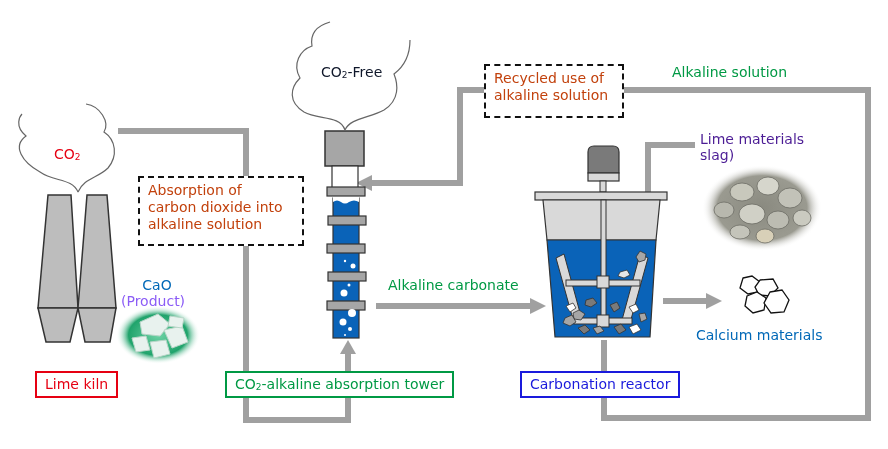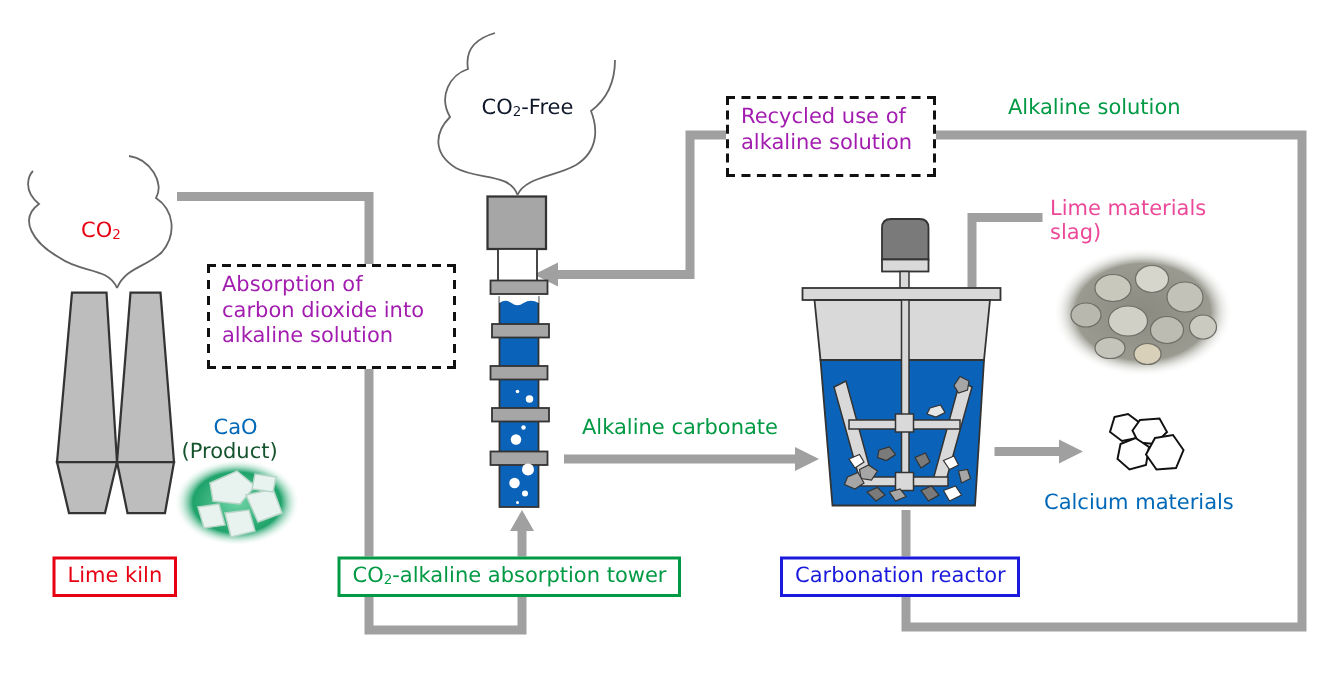--- a/index.html
+++ b/index.html
@@ -2,21 +2,21 @@
 <html><head>
 <meta charset="utf-8">
 <style>
   html, body { margin: 0; padding: 0; background: #ffffff; }
   body { width: 888px; height: 449px; position: relative; overflow: hidden;
          font-family: "DejaVu Sans", "Liberation Sans", sans-serif; }
   #stage { position: absolute; left: 0; top: 0; width: 888px; height: 449px; }
   .lbl { position: absolute; white-space: nowrap; line-height: 1.15; }
   .f15 { font-size: 14px; }
   .dash-box { position: absolute; border: 2px dashed #111; background: #fff;
-              padding: 4px 8px; font-size: 14px; line-height: 1.2; color: #a21caf; box-sizing: border-box; }
+              padding: 4px 8px; font-size: 14px; line-height: 1.2; color: #c2410c; box-sizing: border-box; }
   .solid-box { position: absolute; border: 2px solid; background: #fff; padding: 3px 8px;
                font-size: 14px; line-height: 1.2; white-space: nowrap; box-sizing: border-box; text-align: center; }
   sub.s { font-size: 9px; vertical-align: -1px; }
 </style>
 </head>
 <body>
 
 <div id="stage">
   <svg id="diagram-svg" width="888" height="449" viewBox="0 0 888 449" xmlns="http://www.w3.org/2000/svg">
     <defs>
@@ -152,21 +152,21 @@
   </svg>
 
   
   <div class="lbl f15" style="left:54px; top:146px; color:#e60012;">
     <span>CO</span><sub class="s">2</sub>
   </div>
 
   <div class="lbl f15" style="left:134px; top:277px; color:#0068b7; text-align:center; width:50px; margin-left:-2px;">
     <div>CaO</div>
   </div>
-  <div class="lbl f15" style="left:121px; top:293px; color:#14532d;">
+  <div class="lbl f15" style="left:121px; top:293px; color:#8b5cf6;">
     <div>(Product)</div>
   </div>
 
   <div class="solid-box" style="left:35px; top:371px; border-color:#e60012; color:#e60012;">
     <span>Lime kiln</span>
   </div>
 
   <div class="dash-box" style="left:138px; top:176px; width:166px; height:70px;">
     <div>Absorption of</div>
     <div>carbon dioxide into</div>
@@ -183,21 +183,21 @@
 
   <div class="dash-box" style="left:484px; top:64px; width:140px; height:54px;">
     <div>Recycled use of</div>
     <div>alkaline solution</div>
   </div>
 
   <div class="lbl f15" style="left:672px; top:64px; color:#009944;">Alkaline solution</div>
 
   <div class="lbl f15" style="left:388px; top:277px; color:#009944;">Alkaline carbonate</div>
 
-  <div class="lbl f15" style="left:700px; top:131px; color:#ec4899;">
+  <div class="lbl f15" style="left:700px; top:131px; color:#4c1d95;">
     <div>Lime materials</div>
     <div>slag)</div>
   </div>
 
   <div class="lbl f15" style="left:696px; top:327px; color:#0068b7;">Calcium materials</div>
 
   <div class="solid-box" style="left:520px; top:371px; border-color:#1a1adc; color:#1a1adc;">
     <span>Carbonation reactor</span>
   </div>
 </div>

